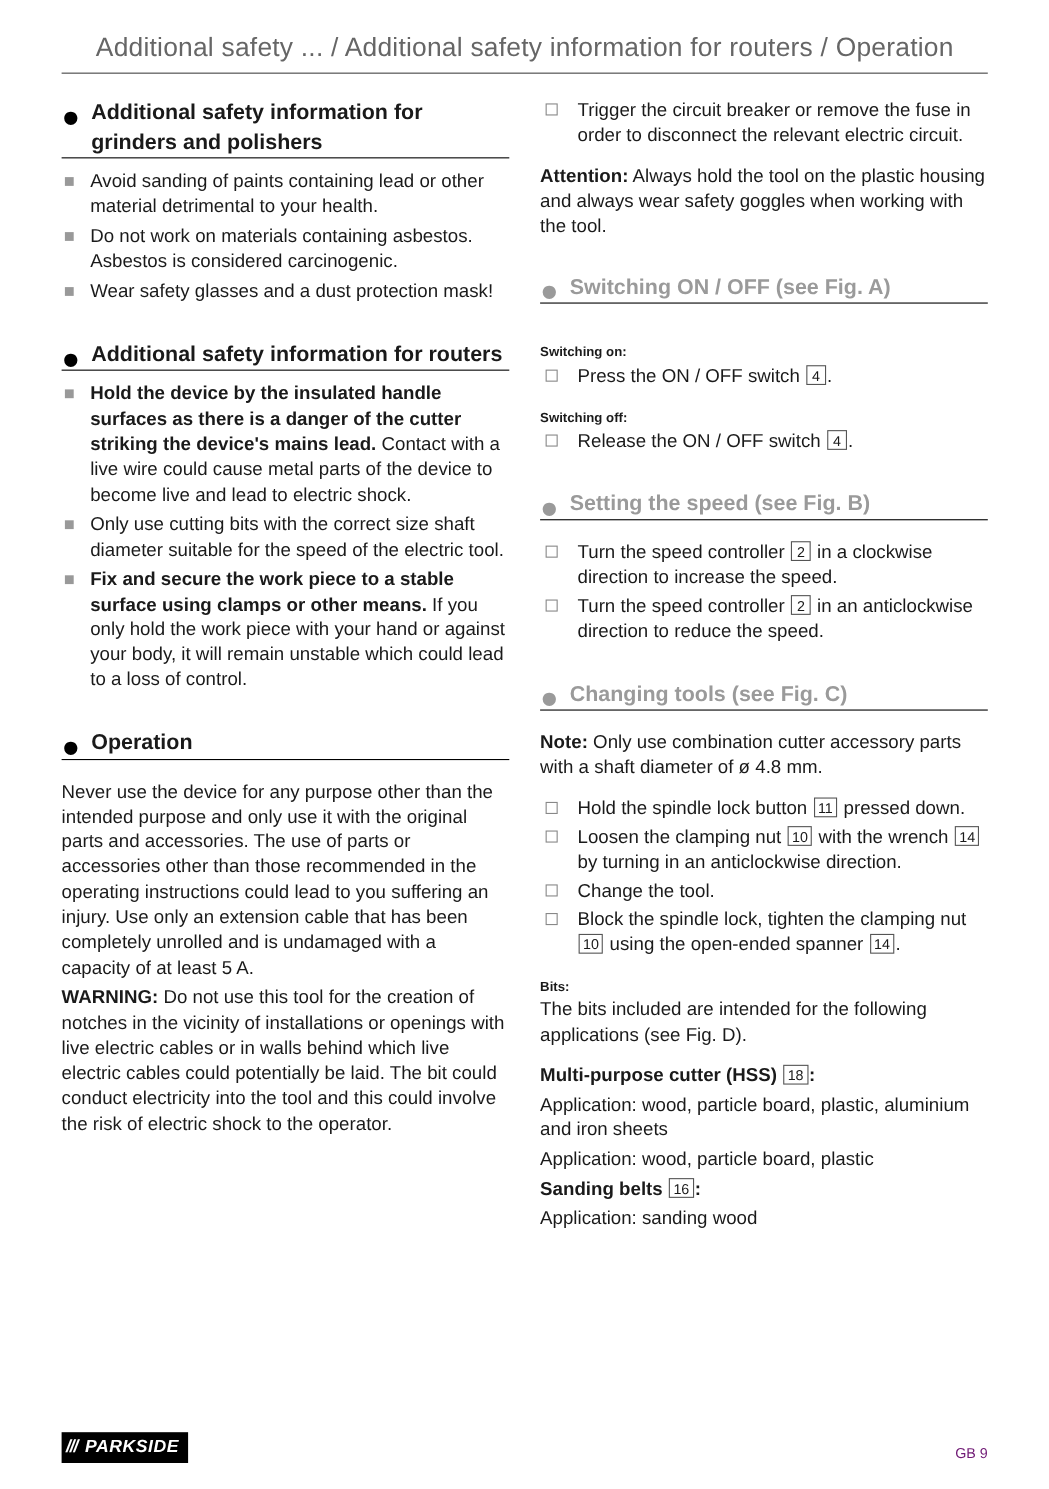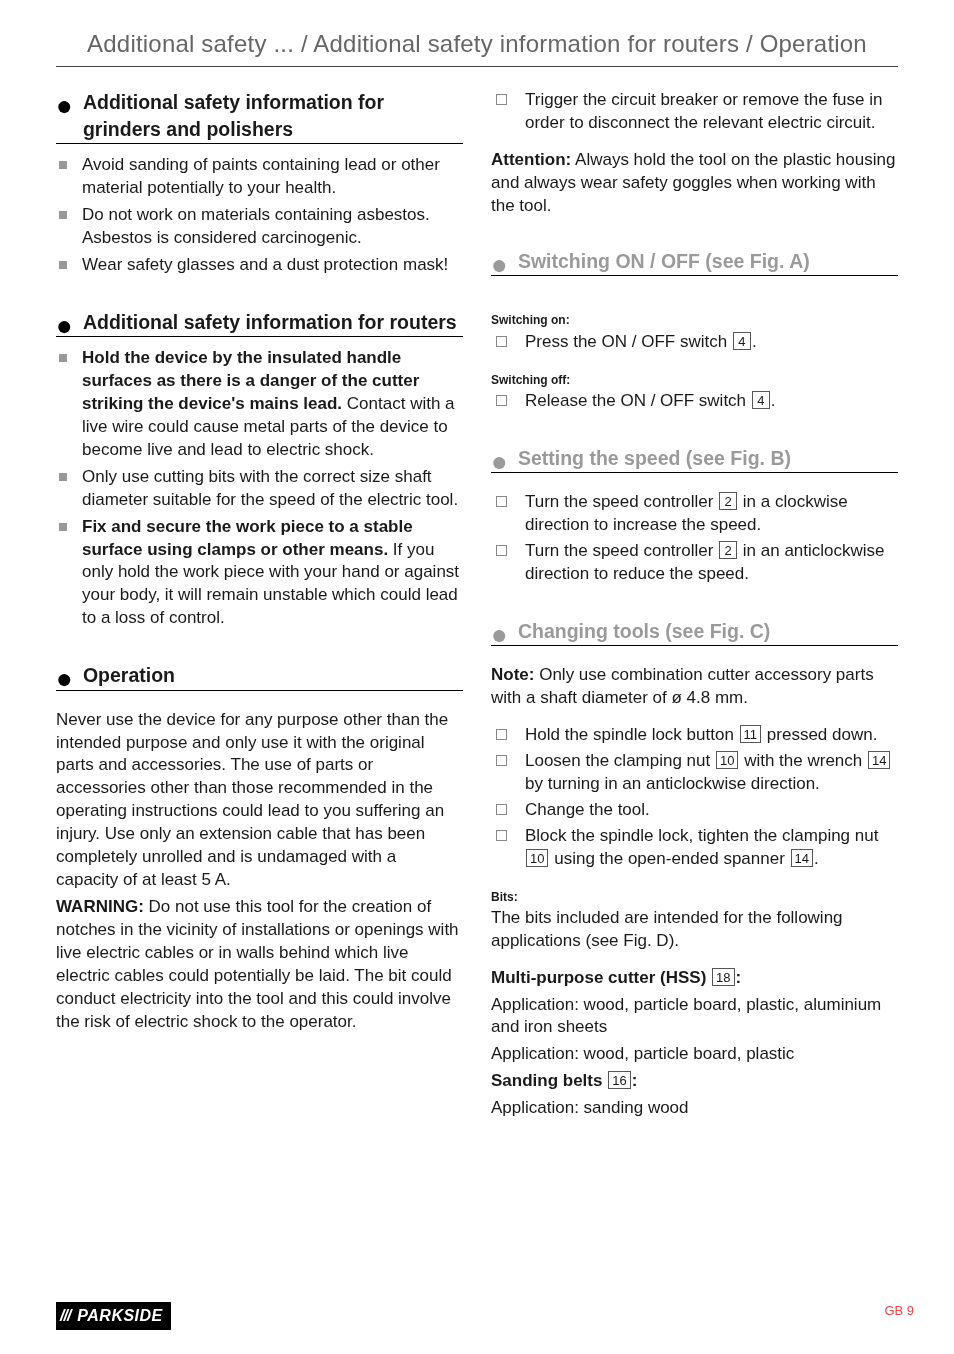--- a/index.html
+++ b/index.html
@@ -104,53 +104,53 @@
     text-align: center;
     font-size: 13px;
     padding: 0 3px;
     vertical-align: 1px;
     margin: 0 1px;
   }
   .footer {
     position: absolute;
     bottom: 24px;
     left: 56px;
-    right: 40px;
+    right: 56px;
     display: flex;
     justify-content: space-between;
-    align-items: flex-start;
+    align-items: flex-end;
   }
   .brand {
     background: #000;
     color: #fff;
     font-weight: 800;
     font-size: 16px;
     padding: 3px 8px 3px 4px;
     letter-spacing: 0.5px;
     font-style: italic;
   }
   .brand .slashes { letter-spacing: -1px; margin-right: 2px; font-style: italic; }
-  .pagenum { font-size: 13px; color: #ef4444; font-weight: 300; }
+  .pagenum { font-size: 13px; color: #701a75; font-weight: 300; }
   .spacer { height: 14px; }
 </style>
 </head>
 <body>
 
 <div class="page-header">Additional safety ... / Additional safety information for routers / Operation</div>
 
 <div class="columns">
 
   <div class="col">
 
     <div class="section-title">
       <span class="dot">●</span>
       <span>Additional safety information for grinders and polishers</span>
     </div>
     <ul class="bullets">
-      <li><span>Avoid sanding of paints containing lead or other material potentially to your health.</span></li>
+      <li><span>Avoid sanding of paints containing lead or other material detrimental to your health.</span></li>
       <li><span>Do not work on materials containing asbestos. Asbestos is considered carcinogenic.</span></li>
       <li><span>Wear safety glasses and a dust protection mask!</span></li>
     </ul>
 
     <div class="spacer"></div>
     <div class="section-title">
       <span class="dot">●</span>
       <span>Additional safety information for routers</span>
     </div>
     <ul class="bullets">

